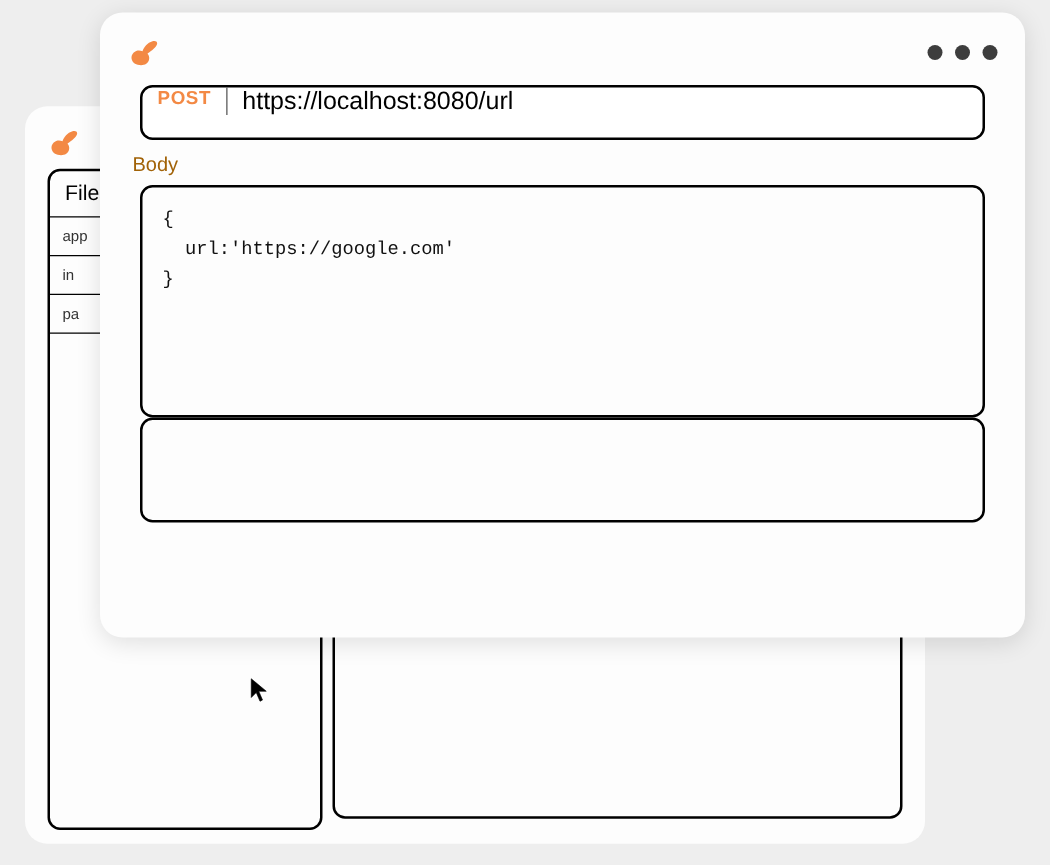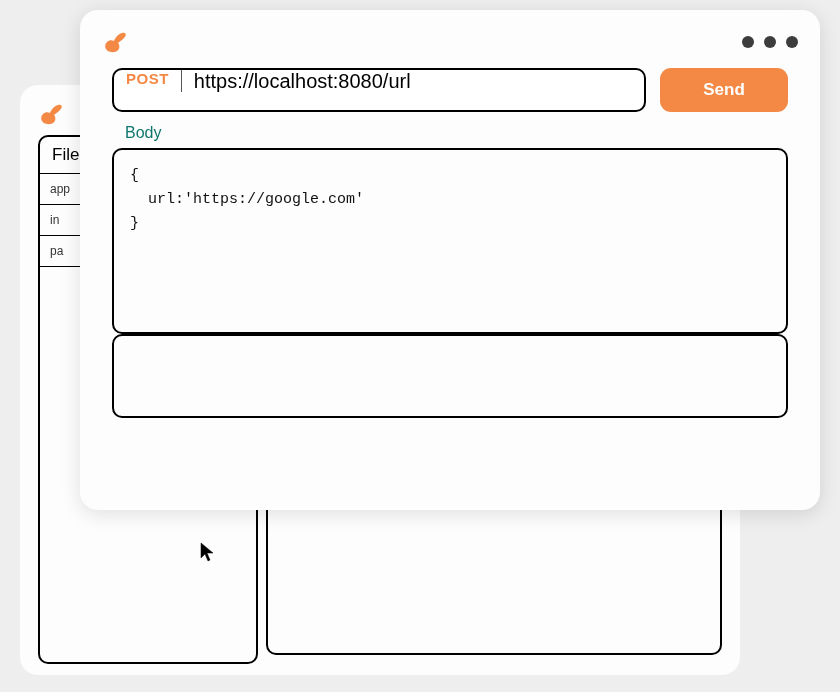--- a/index.html
+++ b/index.html
@@ -134,22 +134,22 @@
       font-size: 17px;
       border: none;
       border-radius: 11px;
       width: 128px;
       cursor: pointer;
     }
 
     .section-label {
       font-size: 16px;
       font-weight: 500;
-      margin: 6px 0 6px 23px;
-      color: #0f766e;
+      margin: 6px 0 6px 4px;
+      color: #a16207;
     }
     .body-box {
       margin: 0 10px;
       border: 2px solid #000;
       border-radius: 10px;
       height: 186px;
       padding: 14px 16px;
     }
     .body-box pre {
       font-family: "Courier New", monospace;
@@ -209,21 +209,20 @@
       <div class="dot"></div>
     </div>
   </div>
 
   <div class="request-row">
     <div class="url-box">
       <span class="method">POST</span>
       <span class="divider"></span>
       <input class="url-input" type="text" value="https://localhost:8080/url" style="">
     </div>
-    <button class="send-btn">Send</button>
   </div>
 
   <div class="section-label">Body</div>
   <div class="body-box">
     <pre>{
   url:'https://google.com'
 }</pre>
   </div>
 
   <div class="response-box">

